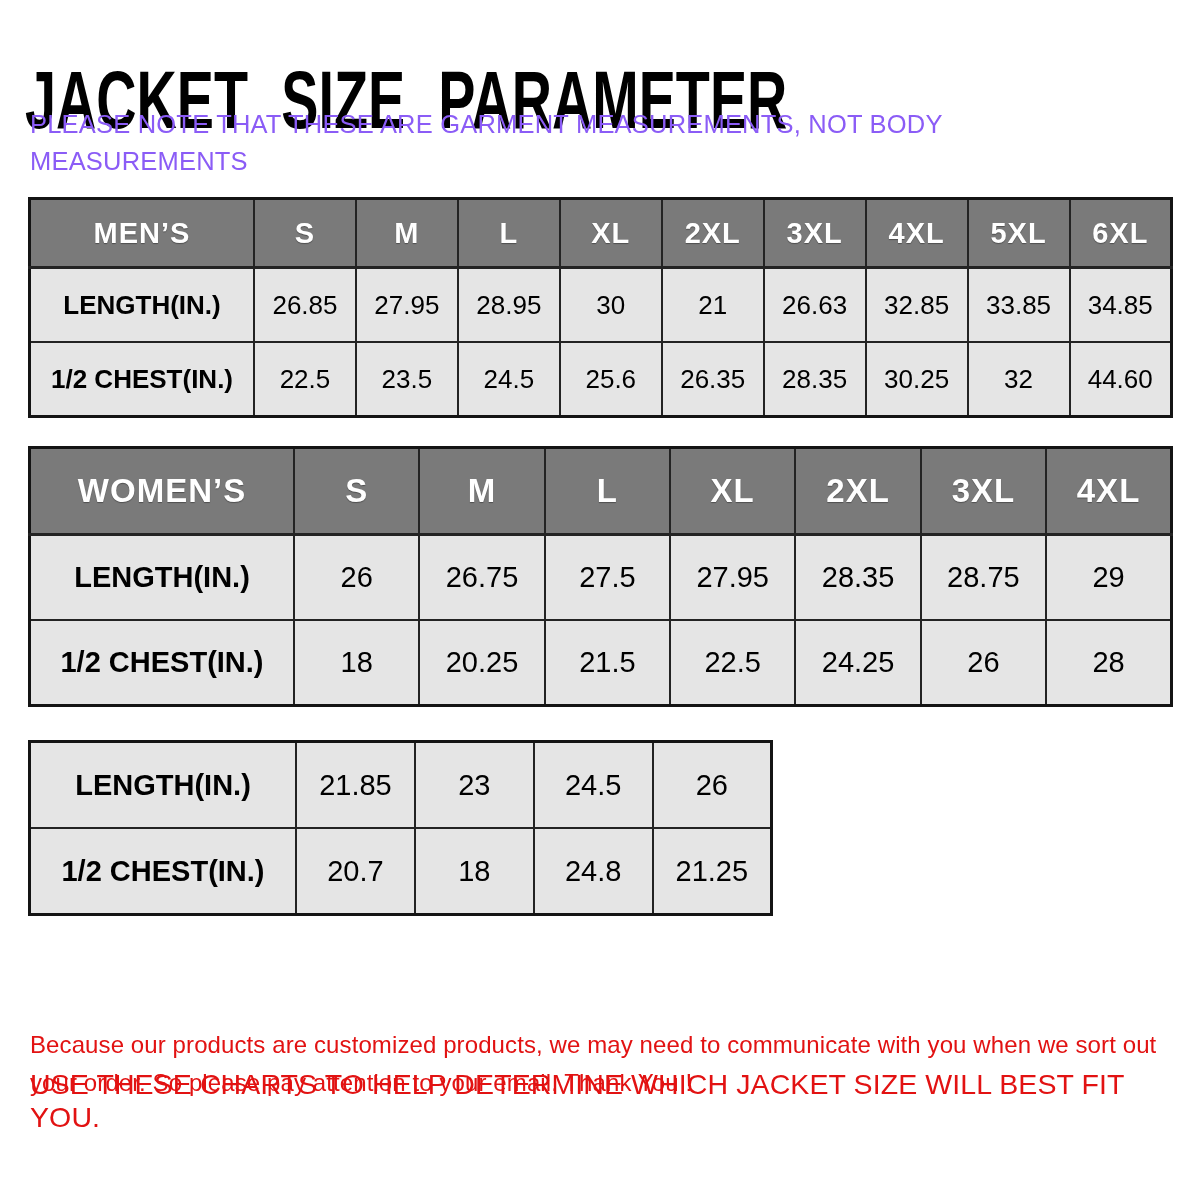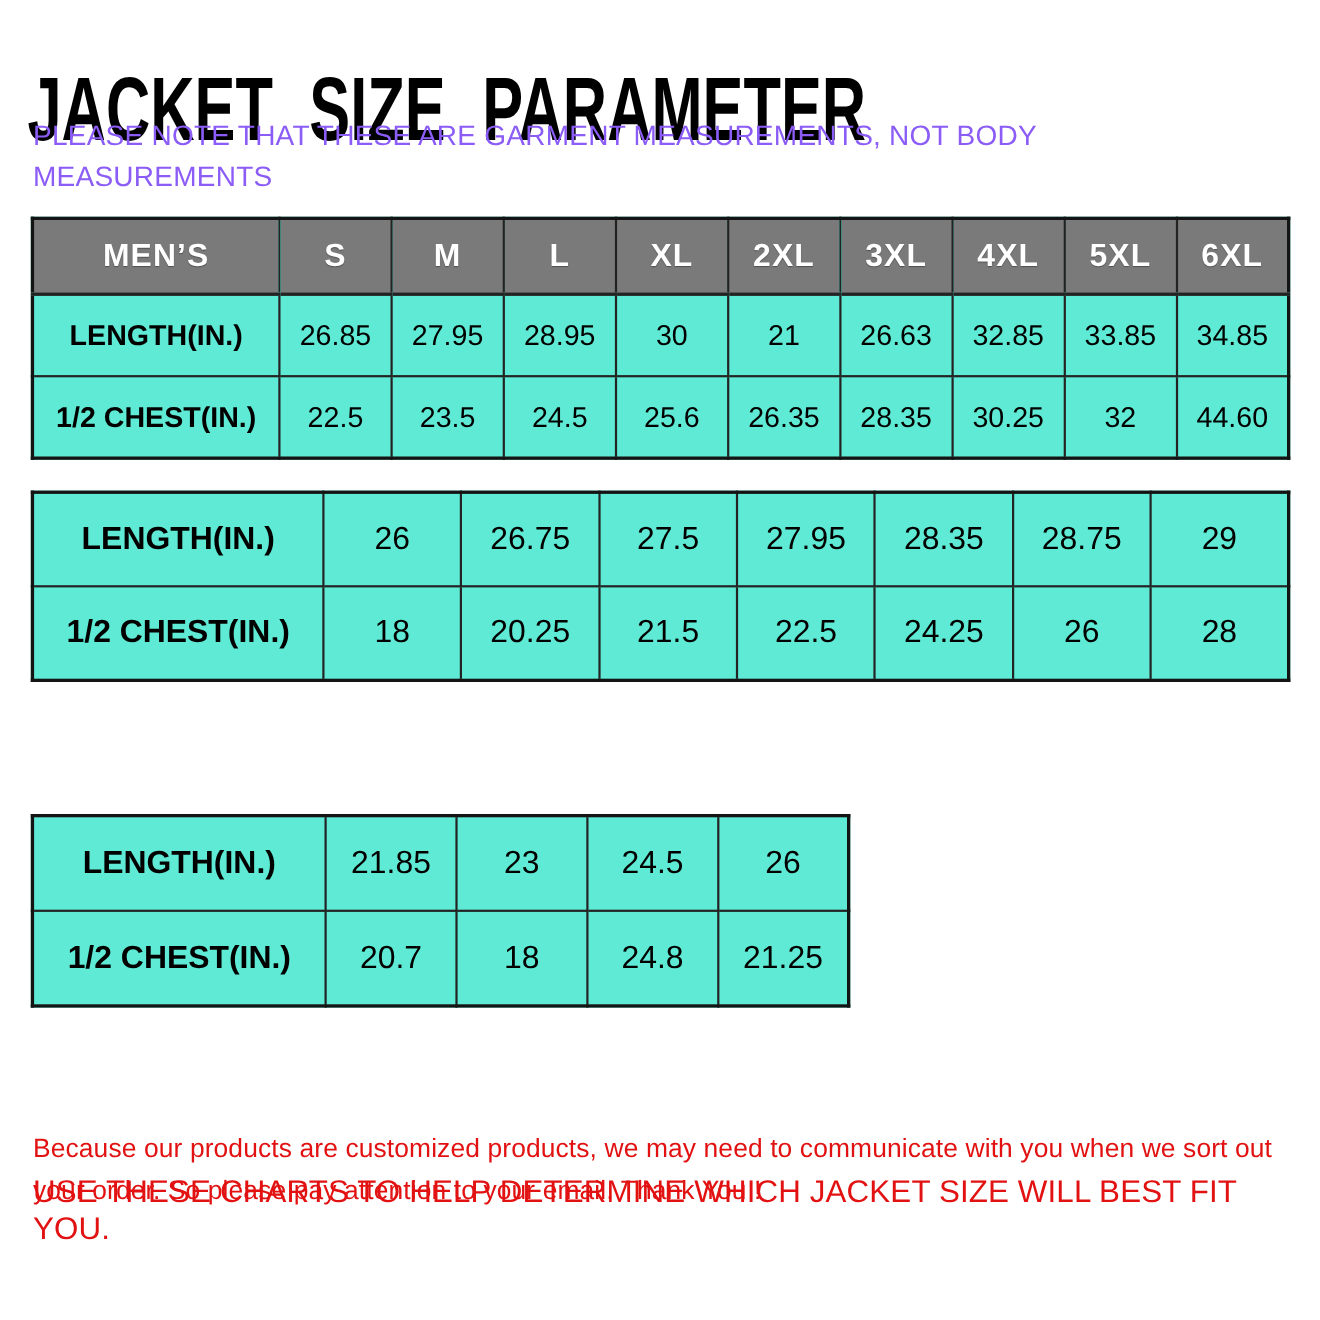--- a/index.html
+++ b/index.html
@@ -26,21 +26,21 @@
   }
 
   
   .tblwrap{position:absolute;}
   #wrap-mens{left:28px;top:197px;}
   #wrap-womens{left:28px;top:446px;}
   #wrap-youth{left:28px;top:740px;}
 
   table.tbl{
     border-collapse:collapse;table-layout:fixed;
-    border:3px solid #141414;background:#5eead4;
+    border:3px solid #141414;background:#e5e5e5;
   }
   table.tbl th, table.tbl td{
     border:2px solid #232323;text-align:center;vertical-align:middle;
     padding:0 4px;overflow:hidden;
   }
   table.tbl th{
     background:#7a7a7a;color:#ffffff;font-weight:bold;
     border-bottom-width:3px;letter-spacing:1px;
     text-shadow:0 1px 1px rgba(0,0,0,0.35);
   }
@@ -119,20 +119,30 @@
           <td class="val">32</td>
           <td class="val">44.60</td>
         </tr>
       </tbody>
     </table>
   </div>
 <div class="tblwrap" id="wrap-womens">
     <table class="tbl tbl-womens">
       <tbody>
         <tr>
+          <th>WOMEN’S</th>
+          <th>S</th>
+          <th>M</th>
+          <th>L</th>
+          <th>XL</th>
+          <th>2XL</th>
+          <th>3XL</th>
+          <th>4XL</th>
+        </tr>
+        <tr>
           <td class="label">LENGTH(IN.)</td>
           <td class="val">26</td>
           <td class="val">26.75</td>
           <td class="val">27.5</td>
           <td class="val">27.95</td>
           <td class="val">28.35</td>
           <td class="val">28.75</td>
           <td class="val">29</td>
         </tr>
         <tr>

